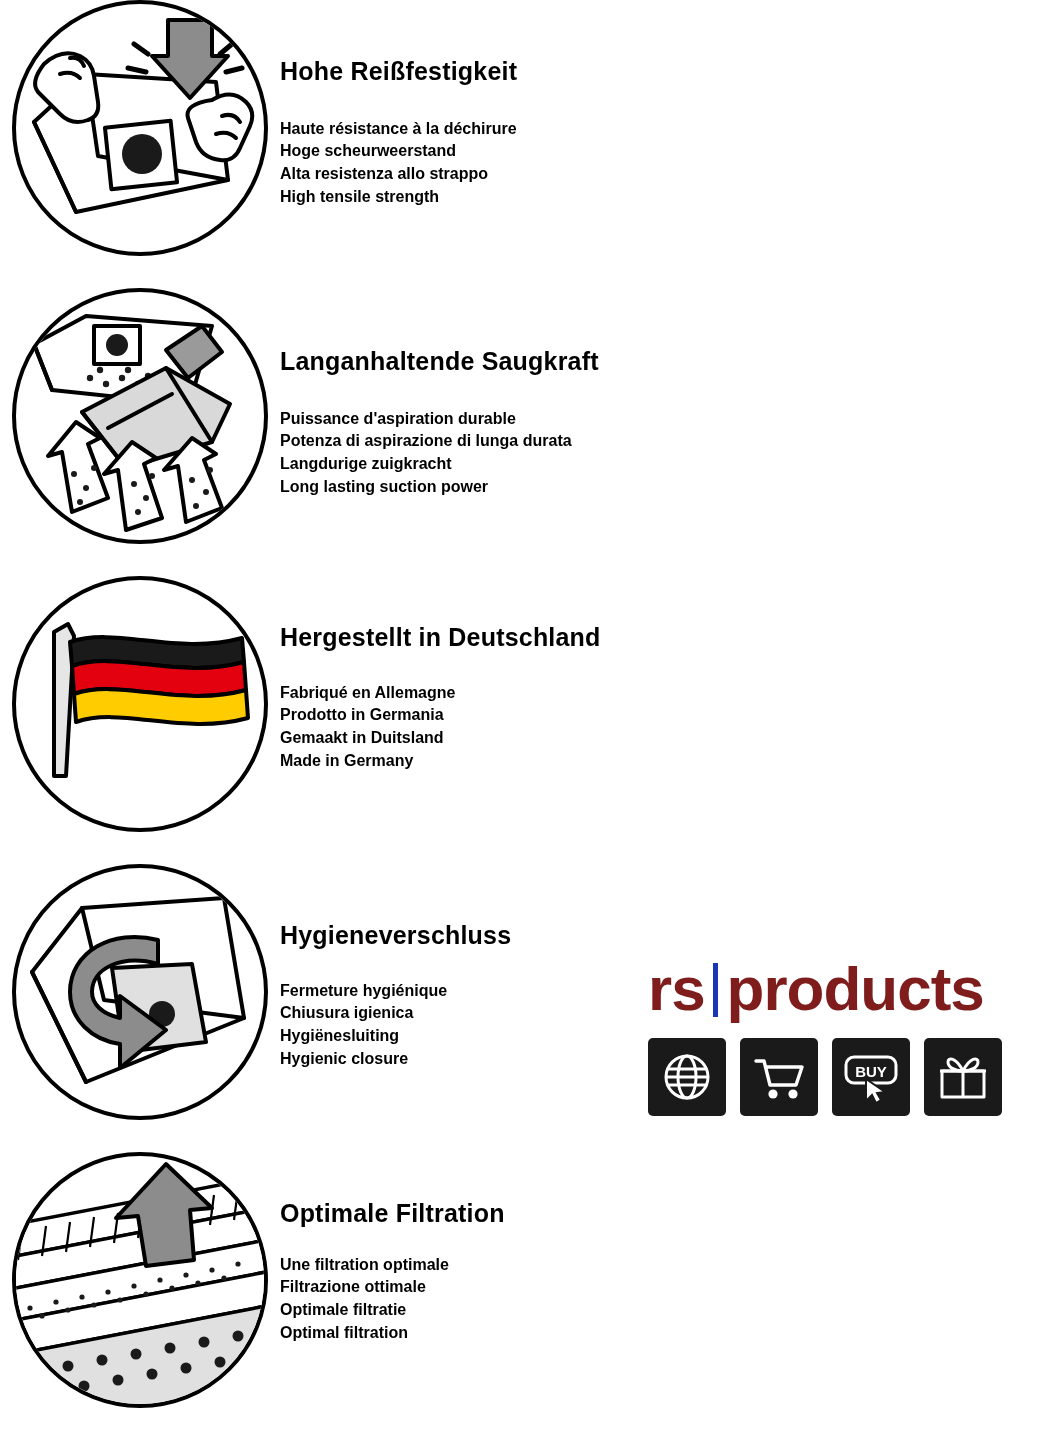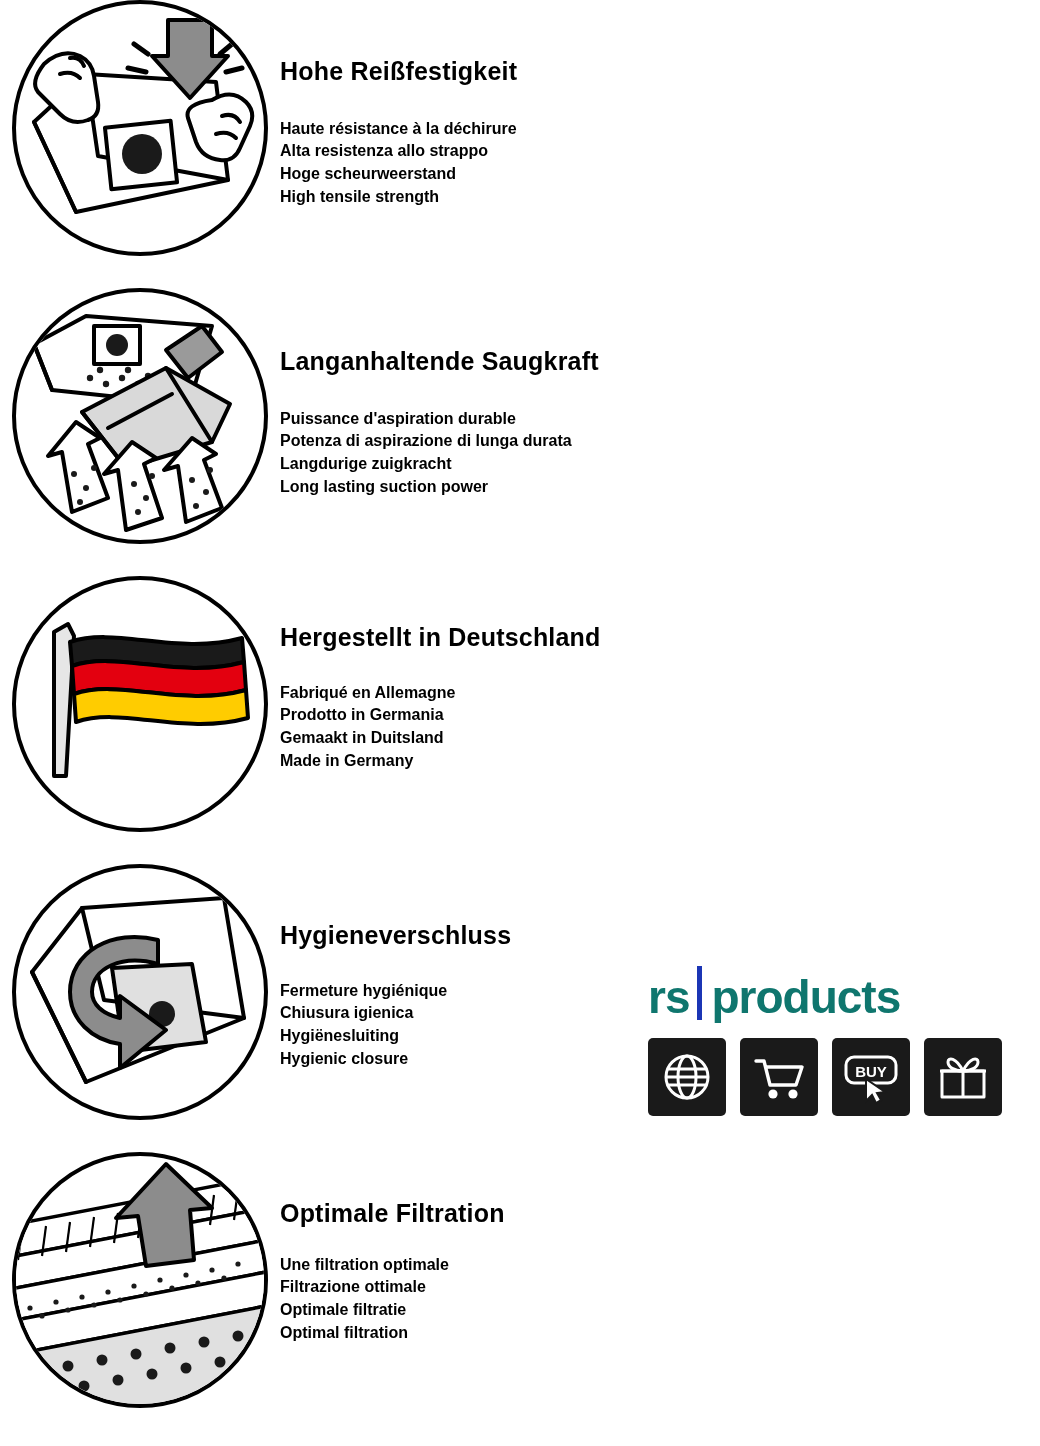--- a/index.html
+++ b/index.html
@@ -77,23 +77,23 @@
 
   
   .brand {
     position: absolute;
     right: 12px;
     bottom: 20px;
     width: 380px;
     text-align: left;
   }
   .brand-word {
-    font-size: 46px;
+    font-size: 62px;
     font-weight: bold;
-    color: #0f766e;
+    color: #7f1d1d;
     line-height: 1;
     letter-spacing: -1px;
     white-space: nowrap;
   }
   .brand-bar {
     display: inline-block;
     width: 5px;
     height: 54px;
     background: #1b35b5;
     vertical-align: -7px;
@@ -149,22 +149,22 @@
               <path d="M216 40 L204 50"></path>
               <path d="M226 64 L210 68"></path>
             </g>
           </g>
         </svg>
       </div>
     </div>
     <div class="text-wrap">
       <p class="title">Hohe Reißfestigkeit</p>
       <p class="sub">Haute résistance à la déchirure</p>
+      <p class="sub">Hoge scheurweerstand</p>
       <p class="sub">Alta resistenza allo strappo</p>
-      <p class="sub">Hoge scheurweerstand</p>
       <p class="sub">High tensile strength</p>
     </div>
   </div>
 
   <div class="feature f2">
     <div class="icon-wrap">
       <div class="icon-circle">
         <svg width="248" height="248" viewBox="0 0 248 248">
           <g fill="none" stroke="#000" stroke-width="4" stroke-linejoin="round" stroke-linecap="round">
 

